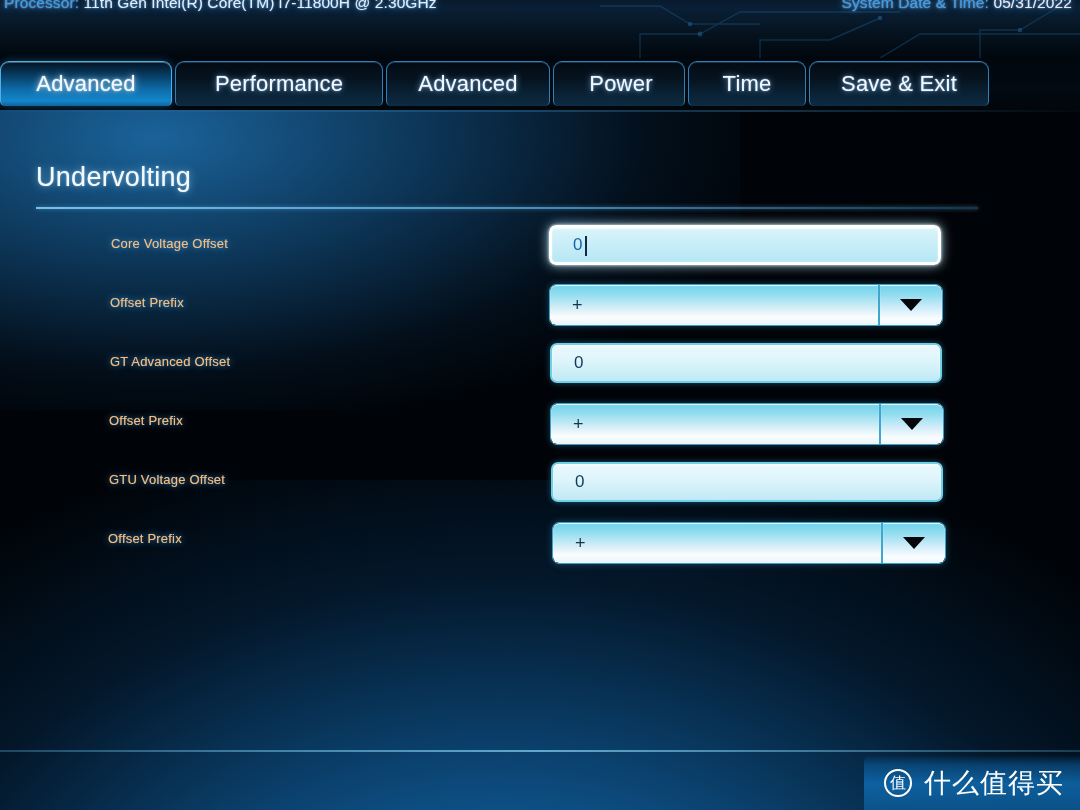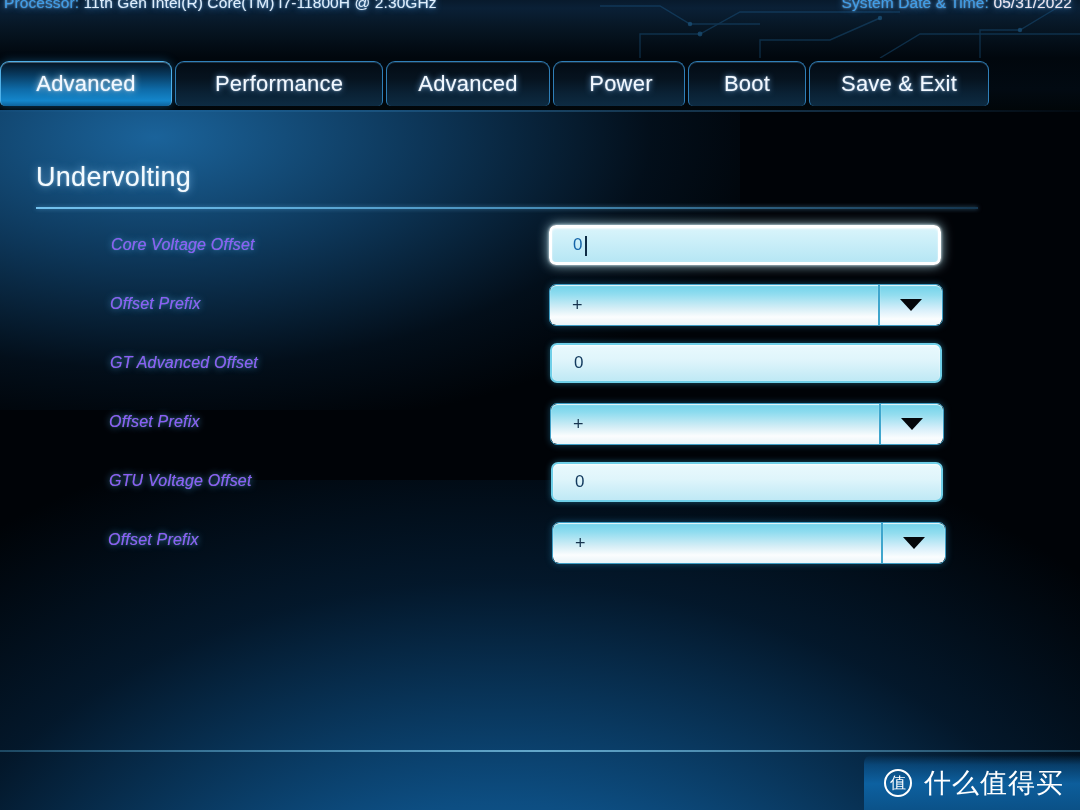--- a/index.html
+++ b/index.html
@@ -195,26 +195,25 @@
 
   .row {
     position: relative;
     height: 59px;
   }
 
   .row-label {
     position: absolute;
     left: 111px;
     top: 14px;
-    font-size: 16px;
-    color: #8b5cf6;
+    font-size: 13px;
+    color: #fdba74;
     letter-spacing: .2px;
     text-shadow: 0 0 7px rgba(80,175,240,.85), 0 0 1px rgba(200,235,255,.5);
     white-space: nowrap;
-    font-style: italic;
   }
   
   .row:nth-child(2) .row-label { left: 110px; }
   .row:nth-child(3) .row-label { left: 110px; }
   .row:nth-child(4) .row-label { left: 109px; }
   .row:nth-child(5) .row-label { left: 109px; }
   .row:nth-child(6) .row-label { left: 108px; }
 
   
   .field {
@@ -398,21 +397,21 @@
     <div class="tab w-perf">
       <span class="tab-label">Performance</span>
     </div>
     <div class="tab w-sec">
       <span class="tab-label">Advanced</span>
     </div>
     <div class="tab w-pow">
       <span class="tab-label">Power</span>
     </div>
     <div class="tab w-boot">
-      <span class="tab-label">Boot</span>
+      <span class="tab-label">Time</span>
     </div>
     <div class="tab w-save">
       <span class="tab-label">Save &amp; Exit</span>
     </div>
   </div>
 
   <div class="content">
     <div class="content-top-rule"></div>
     <div class="glow-top"></div>
     <div class="glow-bottom"></div>

